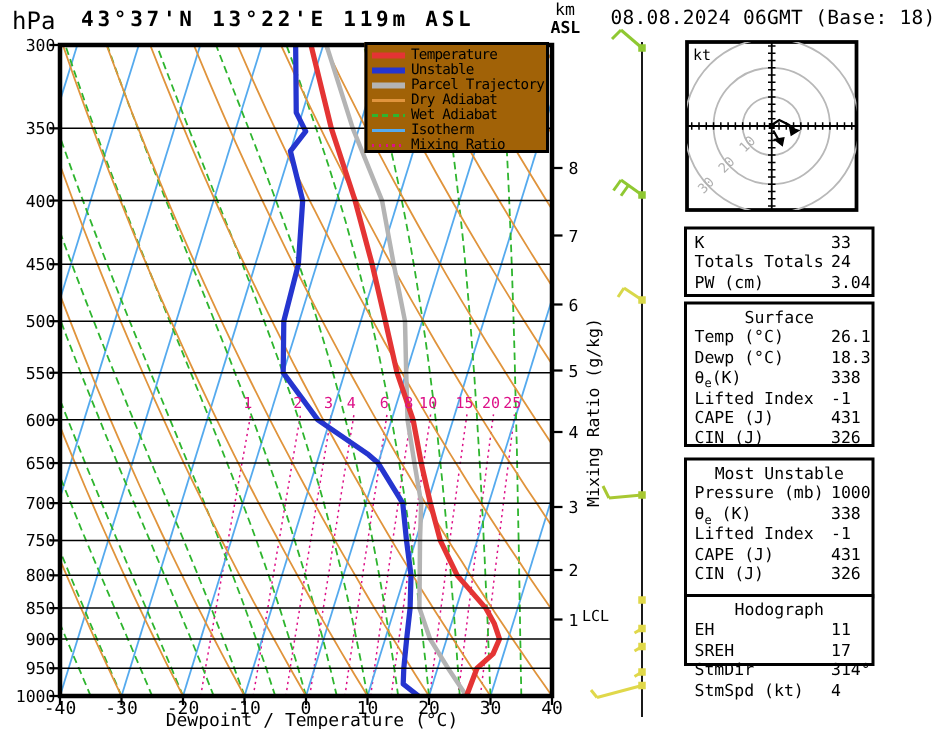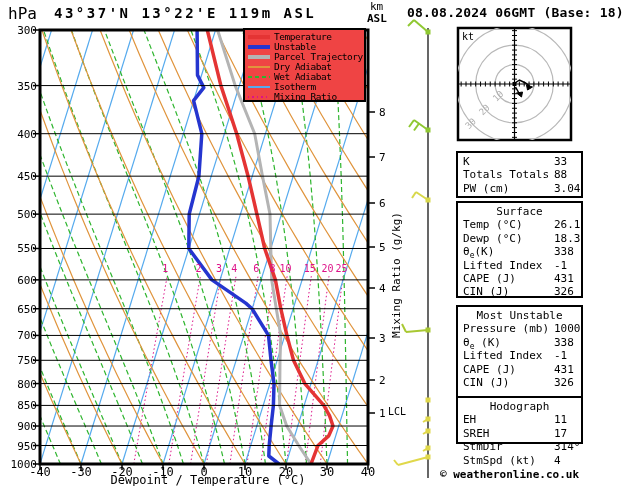--- a/index.html
+++ b/index.html
@@ -1,29 +1,29 @@
 <!DOCTYPE html>
 <html><head>
 <meta charset="utf-8">
 <style>
   html,body{margin:0;padding:0;background:#fff;}
   #screen{position:relative;width:629px;height:486px;background:#fff;overflow:hidden;
           font-family:"DejaVu Sans Mono",monospace;color:#000;}
   .abs{position:absolute;white-space:nowrap;}
   #title{left:54px;top:5px;font-size:14px;font-weight:bold;letter-spacing:2.5px;}
-  #datetime{left:407px;top:5px;font-size:13px;font-weight:bold;letter-spacing:0.2px;}
+  #datetime{left:407px;top:5px;font-size:13px;font-weight:normal;letter-spacing:0.2px;}
   #hpa-label{left:8px;top:4px;font-size:16px;}
   #km-label{left:370px;top:0px;font-size:11px;}
   #asl-label{left:367px;top:12px;font-size:11px;font-weight:bold;}
   #xaxis-title{left:88px;top:473px;width:240px;text-align:center;font-size:12px;}
   #mixing-axis-label{left:396px;top:275px;font-size:11px;transform:translate(-50%,-50%) rotate(-90deg);}
   #lcl-label{left:388px;top:406px;font-size:10px;}
   #copyright{left:440px;top:468px;font-size:11px;font-weight:bold;}
   
-  #legend{left:243px;top:28px;width:123px;height:74px;background:#ef4444;border:2px solid #000;
+  #legend{left:243px;top:28px;width:123px;height:74px;background:#a16207;border:2px solid #000;
           box-sizing:border-box;padding-top:2px;}
   .legend-row{display:flex;align-items:center;height:10px;line-height:10px;}
   .legend-swatch{display:inline-block;width:22px;margin-left:3px;margin-right:4px;flex:none;}
   .legend-text{font-size:9.5px;letter-spacing:-0.5px;}
   
   .databox{position:absolute;left:456px;width:127px;background:#fff;border:2px solid #000;
            box-sizing:border-box;padding-top:2px;}
   .databox .hdr{text-align:center;font-size:11px;height:13.4px;line-height:13px;}
   .databox .row{position:relative;height:13.4px;line-height:13px;font-size:11px;padding-left:5px;}
   .databox .val{position:absolute;left:96px;top:0;}
@@ -329,21 +329,20 @@
     </svg>
 
   <div class="abs" id="hpa-label">hPa</div>
   <div class="abs" id="title">43°37'N 13°22'E 119m ASL</div>
   <div class="abs" id="datetime">08.08.2024 06GMT (Base: 18)</div>
   <div class="abs" id="km-label">km</div>
   <div class="abs" id="asl-label">ASL</div>
   <div class="abs" id="xaxis-title">Dewpoint / Temperature (°C)</div>
   <div class="abs" id="mixing-axis-label">Mixing Ratio (g/kg)</div>
   <div class="abs" id="lcl-label">LCL</div>
-  <div class="abs" id="copyright">© weatheronline.co.uk</div>
 
   <div class="abs" id="legend">
       <div class="legend-row">
         <span class="legend-swatch" style="height: 4px; background: rgb(228, 52, 52);"></span>
         <span class="legend-text">Temperature</span>
       </div>
       <div class="legend-row">
         <span class="legend-swatch" style="height: 4px; background: rgb(37, 53, 207);"></span>
         <span class="legend-text">Unstable</span>
       </div>
@@ -365,21 +364,21 @@
       </div>
       <div class="legend-row">
         <span class="legend-swatch" style="height: 2px; background: repeating-linear-gradient(90deg, rgb(221, 17, 136) 0px, rgb(221, 17, 136) 1.5px, transparent 1.5px, transparent 4.5px);"></span>
         <span class="legend-text">Mixing Ratio</span>
       </div>
     </div>
 
   <div id="tables-root">
       <div class="databox abs" style="top: 151px; height: 47px;">
         <div class="row"><span>K</span><span class="val">33</span></div>
-        <div class="row"><span>Totals Totals</span><span class="val">88</span></div>
+        <div class="row"><span>Totals Totals</span><span class="val">24</span></div>
         <div class="row"><span>PW (cm)</span><span class="val">3.04</span></div>
       </div>
       <div class="databox abs" style="top: 201px; height: 97px;">
         <div class="hdr">Surface</div>
         <div class="row"><span>Temp (°C)</span><span class="val">26.1</span></div>
         <div class="row"><span>Dewp (°C)</span><span class="val">18.3</span></div>
         <div class="row"><span>θ<sub>e</sub>(K)</span><span class="val">338</span></div>
         <div class="row"><span>Lifted Index</span><span class="val">-1</span></div>
         <div class="row"><span>CAPE (J)</span><span class="val">431</span></div>
         <div class="row"><span>CIN (J)</span><span class="val">326</span></div>

